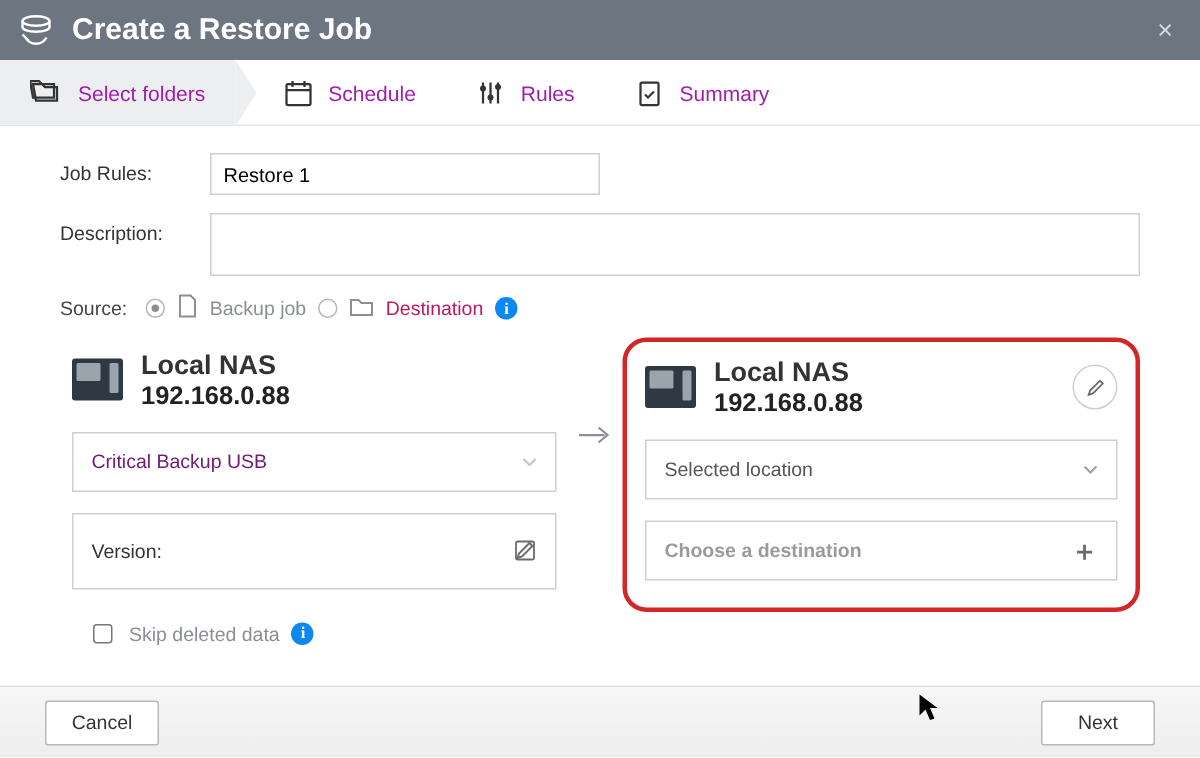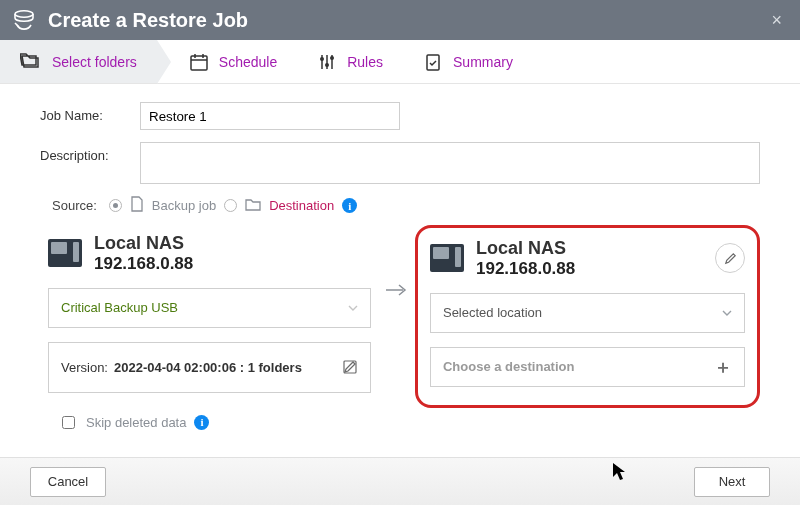--- a/index.html
+++ b/index.html
@@ -109,21 +109,21 @@
     border: 1px solid var(--border);
     padding: 4px 8px;
   }
 
   
   .source-line {
     display: flex;
     align-items: center;
     gap: 8px;
     color: #444;
-    margin: 8px 0 10px 12px;
+    margin: 8px 0 10px 0;
   }
   .source-line .lbl { margin-right: 4px; }
   .radio {
     width: 13px; height: 13px; border-radius: 50%;
     border: 1px solid #b7b7b7;
     display: inline-block;
     position: relative;
     background:#fff;
   }
   .radio.checked::after {
@@ -208,21 +208,21 @@
 
   .select-box {
     height: 40px;
     border:1px solid var(--border);
     display:flex;align-items:center;
     padding: 0 12px;
     color:#555;
     background:#fff;
     position:relative;
   }
-  .select-box.disabled { color:#4d7c0f; }
+  .select-box.disabled { color:#701a75; }
   .select-box .chev {
     margin-left:auto;
     color:#9aa0a6;
   }
   .select-box .chev svg{display:block;}
 
   .version-box {
     height: 51px;
     border:1px solid var(--border);
     display:flex;align-items:center;
@@ -353,21 +353,21 @@
           <path d="M7 11 l2 2 l4 -4" fill="none" stroke="#333" stroke-width="1.5"></path>
         </svg>
     </span>
     <span>Summary</span>
   </div>
 </div>
 
 <div class="content">
 
   <div class="form-row">
-    <label>Job Name:</label>
+    <label>Job Rules:</label>
     <input type="text" value="Restore 1" style="">
   </div>
 
   <div class="form-row">
     <label>Description:</label>
     <textarea value="" style=""></textarea>
   </div>
 
   <div class="source-line">
     <span class="lbl">Source:</span>
@@ -403,21 +403,20 @@
         <span>Critical Backup USB</span>
         <span class="chev">
           <svg width="10" height="6" viewBox="0 0 10 6">
               <path d="M1 1l4 4 4-4" fill="none" stroke="#c5c5c5" stroke-width="1.4"></path>
             </svg>
         </span>
       </div>
 
       <div class="version-box">
         <span class="vlabel">Version:</span>
-        <span class="vvalue">2022-04-04 02:00:06 : 1 folders</span>
         <span class="edit">
           <svg width="16" height="16" viewBox="0 0 16 16">
               <path d="M3 13l1-3 7-7 2 2-7 7-3 1z" fill="none" stroke="#6b6b6b" stroke-width="1.3"></path>
               <rect x="2" y="2" width="12" height="12" rx="1" fill="none" stroke="#6b6b6b" stroke-width="1.2"></rect>
             </svg>
         </span>
       </div>
 
       <div class="skip-row">
         <input type="checkbox" style="">

